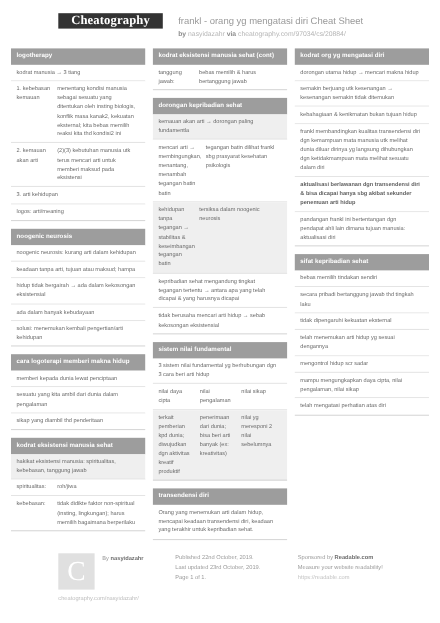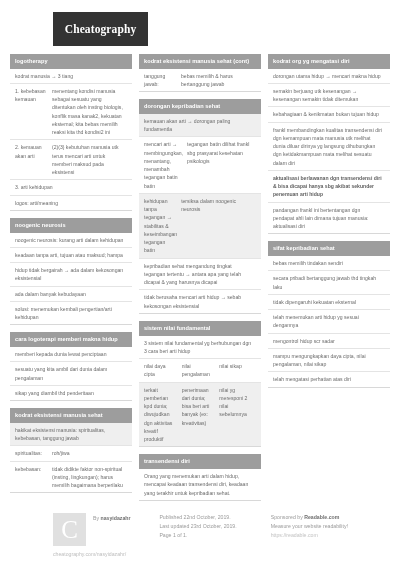--- a/index.html
+++ b/index.html
@@ -8,21 +8,21 @@
     background: #ffffff;
     font-family: "Liberation Sans", sans-serif;
     color: #555;
     overflow: hidden;
   }
   .page { width: 400px; height: 566px; position: relative; padding: 0 10px; }
 
   
   .header { display: flex; align-items: flex-start; padding: 12px 0 8px 0; }
   .logo-box {
-    width: 95px; height: 34px;
+    width: 95px; height: 14px;
     background: #333333;
     color: #ffffff;
     display: flex; align-items: center; justify-content: center;
     font-family: "Liberation Serif", serif;
     font-size: 11.5px; font-weight: bold;
     letter-spacing: .1px;
     margin-left: 43px;
   }
   .title-block { margin-left: 14px; padding-top: 2px; }
   .sheet-title { font-size: 8.6px; color: #999999; line-height: 1.35; font-weight: normal; }
@@ -83,20 +83,29 @@
   .f-link { color: #c2c2c2; }
   .f-url { font-size: 5.2px; color: #bdbdbd; padding-left: 43px; margin-top: 5px; }
 </style>
 </head>
 <body>
 
 <div class="page">
 
   <div class="header">
     <div class="logo-box">Cheatography</div>
+    <div class="title-block">
+      <div class="sheet-title">frankl - orang yg mengatasi diri Cheat Sheet</div>
+      <div class="sheet-by">
+        <b>by</b>
+        <span>nasyidazahr</span>
+        <span class="via">via</span>
+        <span>cheatography.com/97034/cs/20884/</span>
+      </div>
+    </div>
   </div>
 
   <div class="columns">
       <div class="col">
         <div class="card">
           <div class="card-head">logotherapy</div>
           <div class="rows">
             <div class="row plain">
               <div class="cell c-full">kodrat manusia → 3 tiang</div>
             </div>

